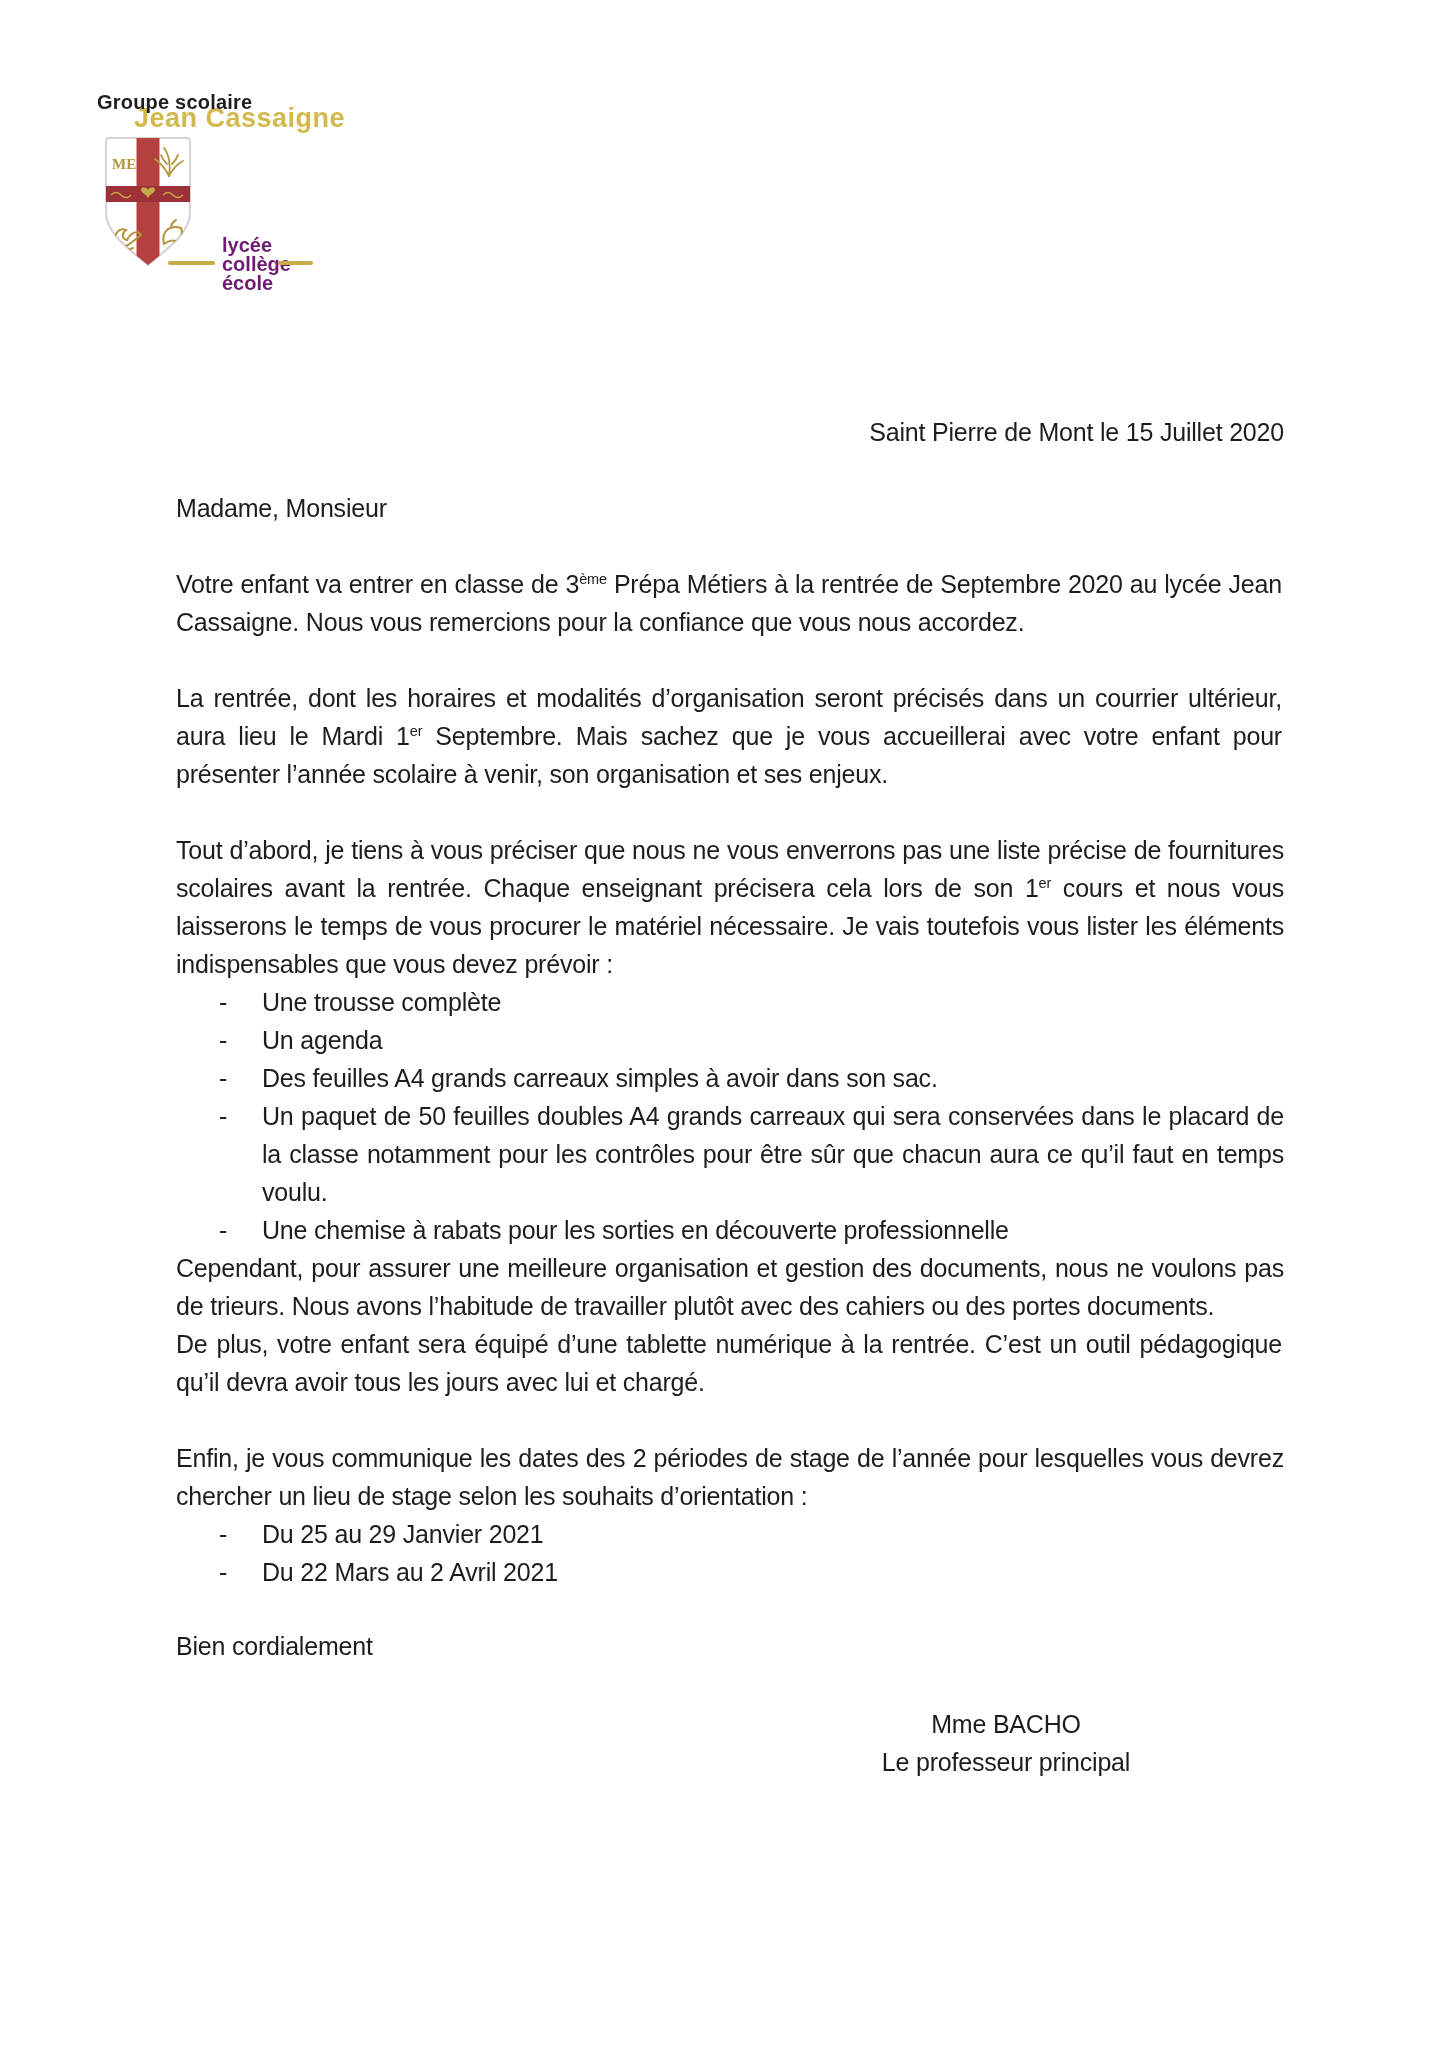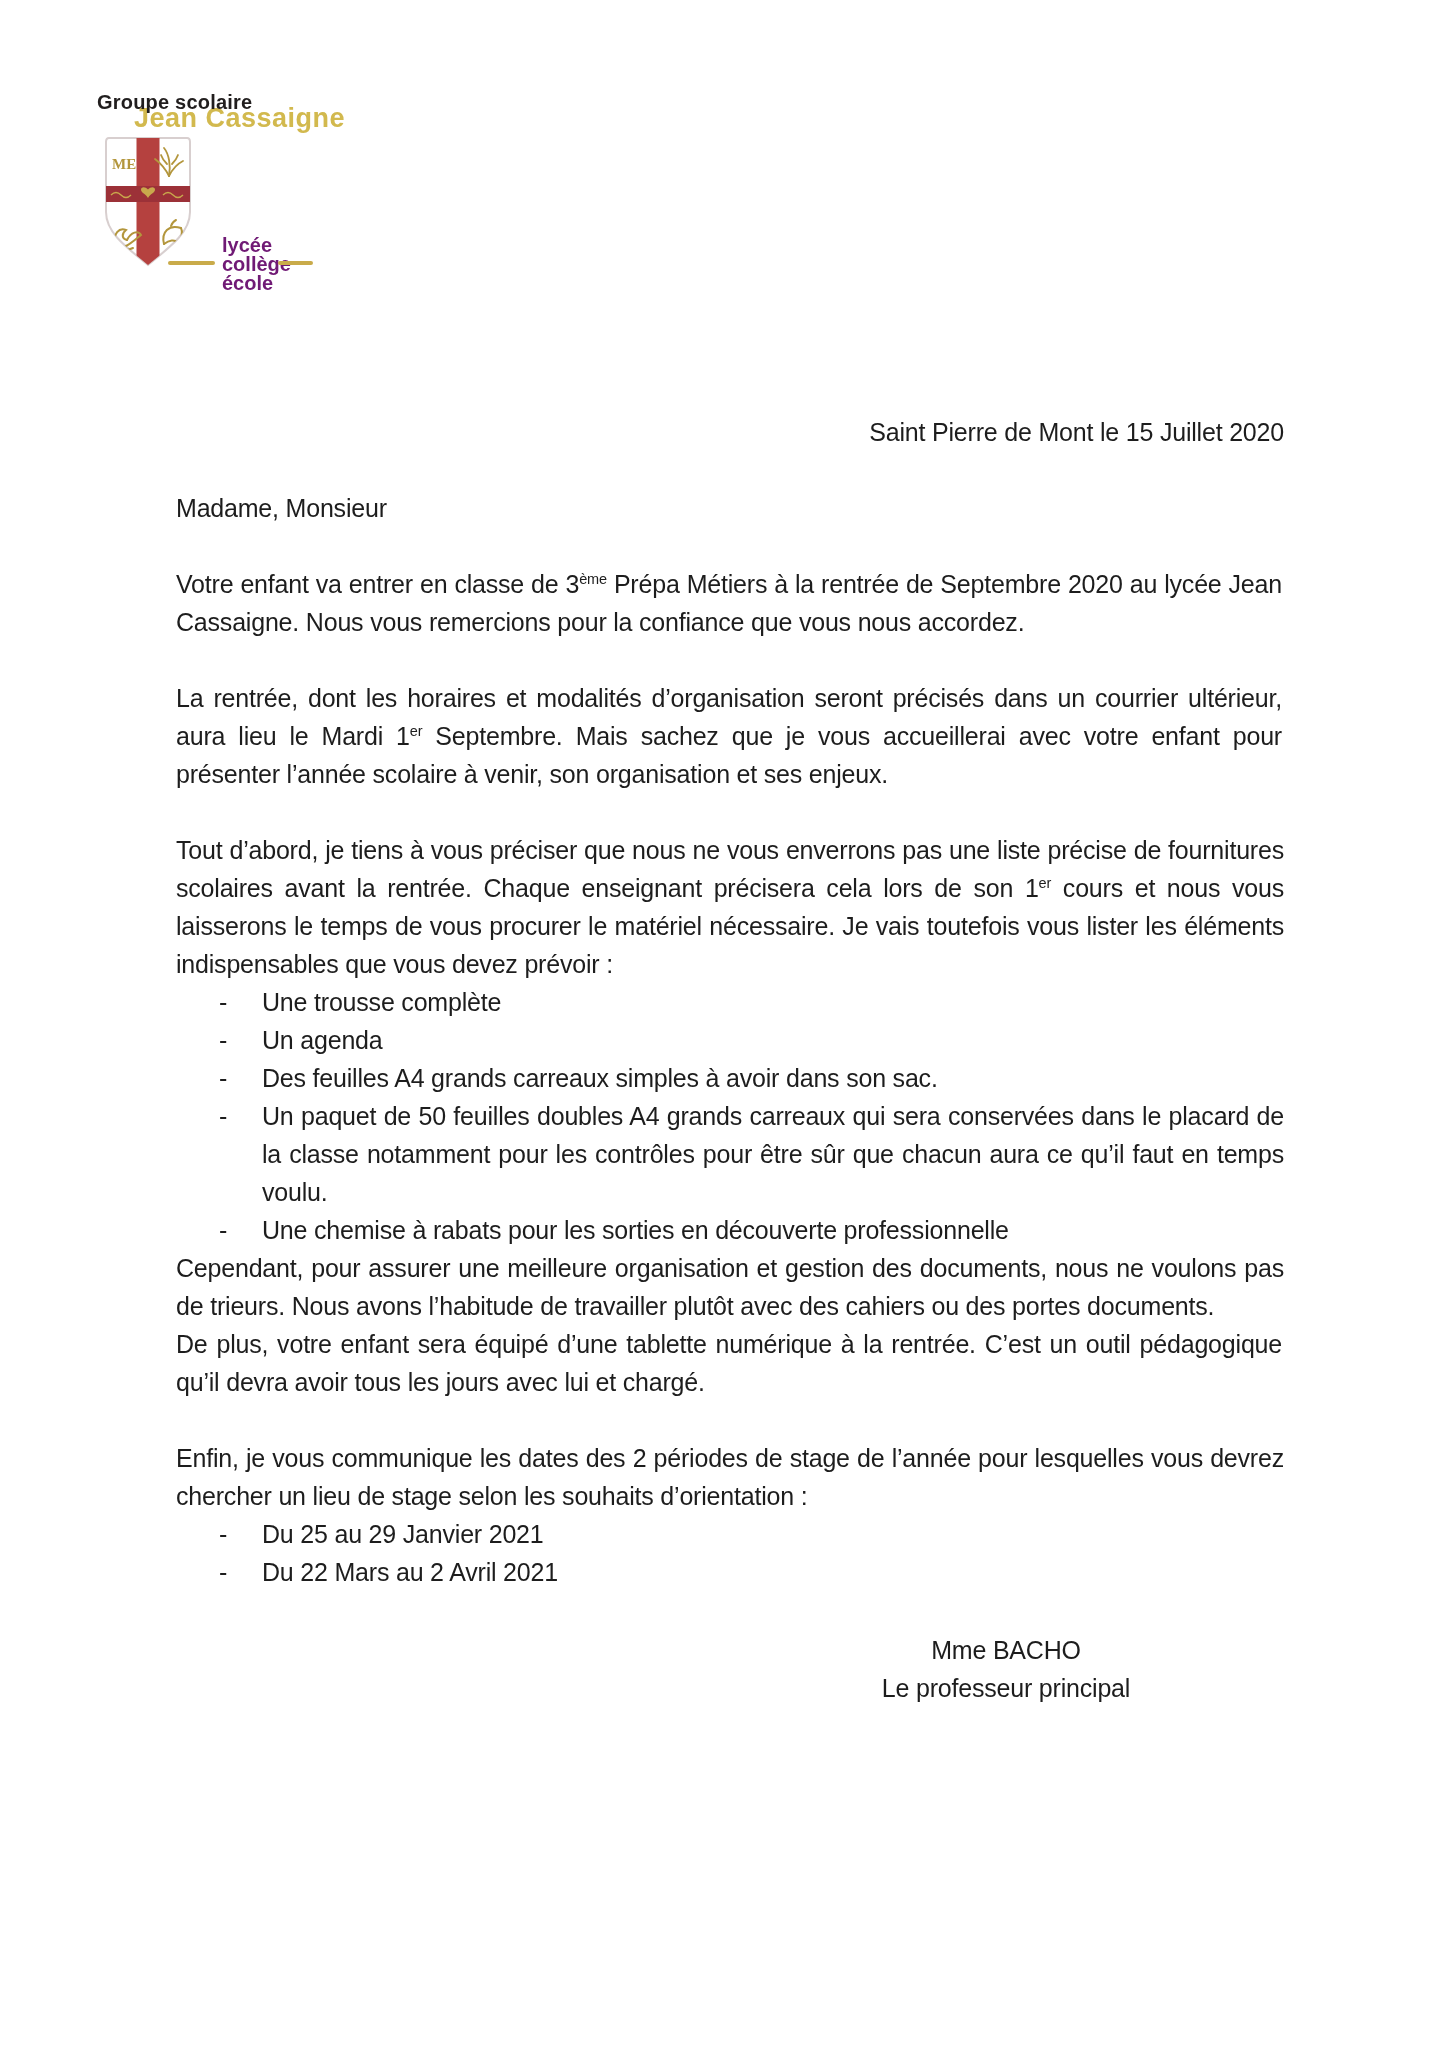--- a/index.html
+++ b/index.html
@@ -150,20 +150,21 @@
     <p class="para">De plus, votre enfant sera équipé d’une tablette numérique à la rentrée. C’est un outil pédagogique qu’il devra avoir tous les jours avec lui et chargé.</p>
 
     <p class="para tight">Enfin, je vous communique les dates des 2 périodes de stage de l’année pour lesquelles vous devrez chercher un lieu de stage selon les souhaits d’orientation :</p>
 
     <ul class="dash-list bottom-gap">
       <li>Du 25 au 29 Janvier 2021</li>
       <li>Du 22 Mars au 2 Avril 2021</li>
     </ul>
 
 
+    <p class="signoff">Bien cordialement</p>
 
     <div class="signature">
       <div>Mme BACHO</div>
       <div>Le professeur principal</div>
     </div>
 
   </div>
 </div>
 
 </body></html>

